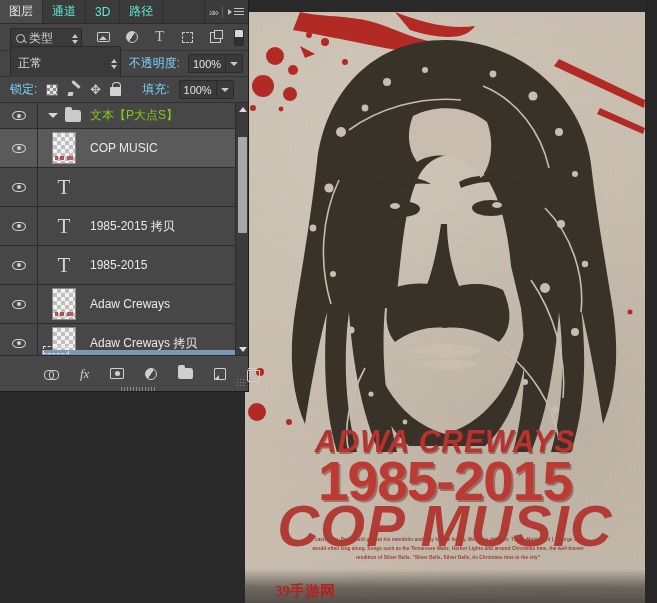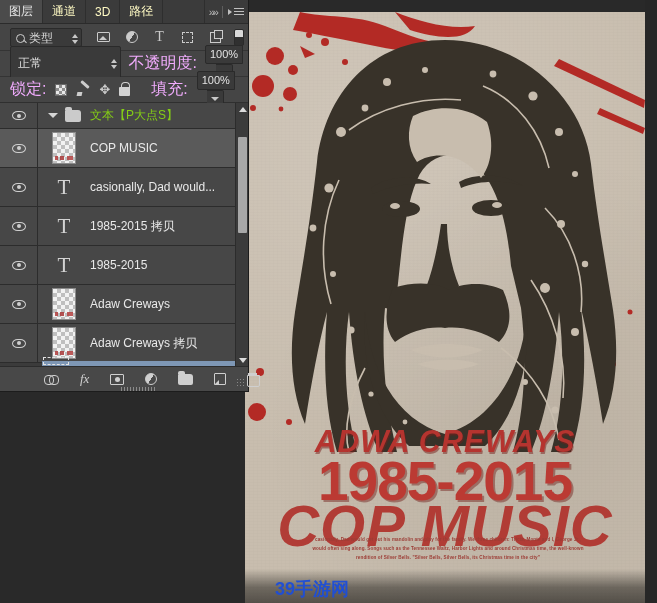--- a/index.html
+++ b/index.html
@@ -23,21 +23,21 @@
 
   
   .tabstrip {
     height: 24px; background: #3b3b3b;
     display: flex; align-items: stretch;
     border-bottom: 1px solid #2b2b2b;
     position: relative;
   }
   .tab {
     padding: 0 9px; display: flex; align-items: center;
-    font-size: 12px; color: #fef9c3; cursor: default;
+    font-size: 12px; color: #5eead4; cursor: default;
     border-right: 1px solid #2e2e2e;
   }
   .tab.active { background: #4b4b4b; color: #e4e4e4; }
   .tabstrip-spacer { flex: 1; border-right: 1px solid #2e2e2e; }
   .tab-right { display: flex; align-items: center; padding: 0 4px; gap: 5px; }
   .chev-dbl { color: #b9b9b9; font-size: 11px; letter-spacing: -2px; }
   .vdiv { width: 1px; height: 12px; background: #5e5e5e; }
   .hamburger { display: inline-flex; flex-direction: column; gap: 2px; }
   .hamburger i { display: block; width: 10px; height: 1px; background: #c0c0c0; }
   .ham-wrap { display:flex; align-items:center; gap:2px; }
@@ -76,29 +76,29 @@
   .blendrow {
     height: 26px; background: #454545;
     display: flex; align-items: center; padding: 0 5px 0 10px; gap: 8px;
     border-bottom: 1px solid #343434;
   }
   .blend-select {
     display:flex; align-items:center; background:#3a3a3a; border:1px solid #2a2a2a;
     border-radius:2px; height:36px; width:122px; padding: 0 3px 0 7px;
   }
   .blend-select .lbl { flex:1; font-size:12px; color:#dcdcdc;}
-  .lbl-plain { font-size:16px; color:#f0abfc; white-space:nowrap;}
+  .lbl-plain { font-size:12px; color:#7dd3fc; white-space:nowrap;}
   .num-field {
     background:#3a3a3a;border:1px solid #2a2a2a;border-radius:2px;height:19px;
     display:flex;align-items:center;justify-content:center;width:38px;
     font-size:11px;color:#e2e2e2;
   }
   .tri-btn{width:17px;height:19px;background:#3a3a3a;border:1px solid #2a2a2a;border-left:none;border-radius:0 2px 2px 0;display:flex;align-items:center;justify-content:center;}
   .tri-dn{width:0;height:0;border-left:4px solid transparent;border-right:4px solid transparent;border-top:4px solid #c8c8c8;}
-  .fieldgroup{display:flex;align-items:center;flex-direction:column;}
+  .fieldgroup{display:flex;align-items:center;}
   .fieldgroup .num-field{border-radius:2px 0 0 2px;}
 
   
   .lockrow {
     height: 26px; background:#454545; display:flex; align-items:center;
     padding: 0 5px 0 10px; gap: 9px; border-bottom: 1px solid #2f2f2f;
   }
   .checker-sm{width:12px;height:12px;background:
      linear-gradient(45deg,#8d8d8d 25%,transparent 25% 75%,#8d8d8d 75%),
      linear-gradient(45deg,#8d8d8d 25%,transparent 25% 75%,#8d8d8d 75%) 3px 3px,#e8e8e8;
@@ -147,21 +147,21 @@
   .vs-arrow-up,.vs-arrow-dn{position:absolute;left:0;width:13px;height:12px;display:flex;align-items:center;justify-content:center;}
   .vs-arrow-up{top:0;} .vs-arrow-dn{bottom:0;}
   .vs-up{width:0;height:0;border-left:4px solid transparent;border-right:4px solid transparent;border-bottom:5px solid #dcdcdc;}
   .vs-dn{width:0;height:0;border-left:4px solid transparent;border-right:4px solid transparent;border-top:5px solid #dcdcdc;}
   .vs-thumb{position:absolute;left:2px;top:34px;width:9px;height:96px;background:#a8a8a8;border-radius:1px;}
   .hselected-bar{position:absolute;left:42px;right:13px;bottom:0;height:5px;background:#7e97b5;}
   .dash-box{position:absolute;left:43px;bottom:1px;width:26px;height:8px;border:1px dashed #e3e3e3;}
 
   
   .paneltools {
-    height: 25px; background:#484848; display:flex; align-items:center;
+    height: 36px; background:#484848; display:flex; align-items:center;
     border-top:1px solid #2c2c2c; padding-left: 44px; gap: 21px;
   }
   .ptool { color:#cfcfcf; display:flex; align-items:center; justify-content:center;
            width:16px; height:16px; font-size:12px; }
   .ico-link{width:15px;height:8px;position:relative;}
   .ico-link:before,.ico-link:after{content:'';position:absolute;top:0;width:8px;height:8px;border:1.5px solid #cfcfcf;border-radius:4px;}
   .ico-link:before{left:0;} .ico-link:after{right:0;}
   .ico-fx{font-family:"Liberation Serif",serif;font-style:italic;font-size:13px;color:#cfcfcf;}
   .ico-mask{width:14px;height:11px;border:1.5px solid #cfcfcf;border-radius:1px;display:flex;align-items:center;justify-content:center;}
   .ico-mask i{width:5px;height:5px;background:#cfcfcf;border-radius:50%;}
@@ -220,22 +220,22 @@
   }
   .poster-paragraph {
     position:absolute; left:26px; right:20px; top:524px;
     font-family:"Liberation Sans", sans-serif;
     font-size:4.6px; line-height:1.95; color:#9c3c35; font-weight:bold;
     text-align:center; letter-spacing:.1px;
   }
   .poster-paragraph .ln { display:block; }
   .watermark {
     position:absolute; left:30px; bottom:14px;
-    font-size:18px; color:#1d4ed8; font-weight:bold;
-    font-family:Liberation Sans, sans-serif; opacity:.95;
+    font-size:15px; color:#b91c1c; font-weight:bold;
+    font-family:Liberation Serif, serif; opacity:.95;
     letter-spacing:0px;
   }
   .poster-fade {
     position:absolute; left:0; right:0; bottom:0; height:46px;
     background:linear-gradient(180deg, rgba(40,38,34,0) 0%, rgba(38,36,32,.55) 40%, rgba(32,30,27,.80) 100%);
   }
   .dark-right { position:absolute; left:645px; top:0; width:12px; height:603px; background:#272727; }
 </style>
 </head>
 <body>
@@ -468,21 +468,20 @@
         <span class="layer-name">COP MUSIC</span>
       </div>
 
       <div class="layer-row">
         <div class="eye-cell">
             <span class="eye"></span>
           </div>
         <div class="disc-cell">
             <span class="thumb-T">T</span>
           </div>
-        <span class="layer-name">casionally, Dad would...</span>
       </div>
 
       <div class="layer-row">
         <div class="eye-cell">
             <span class="eye"></span>
           </div>
         <div class="disc-cell">
             <span class="thumb-T">T</span>
           </div>
         <span class="layer-name">1985-2015 拷贝</span>

